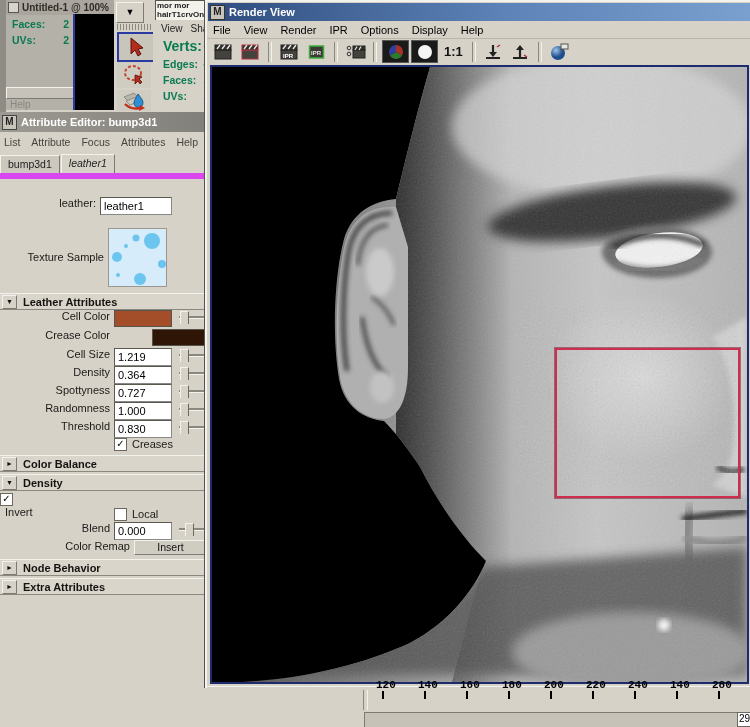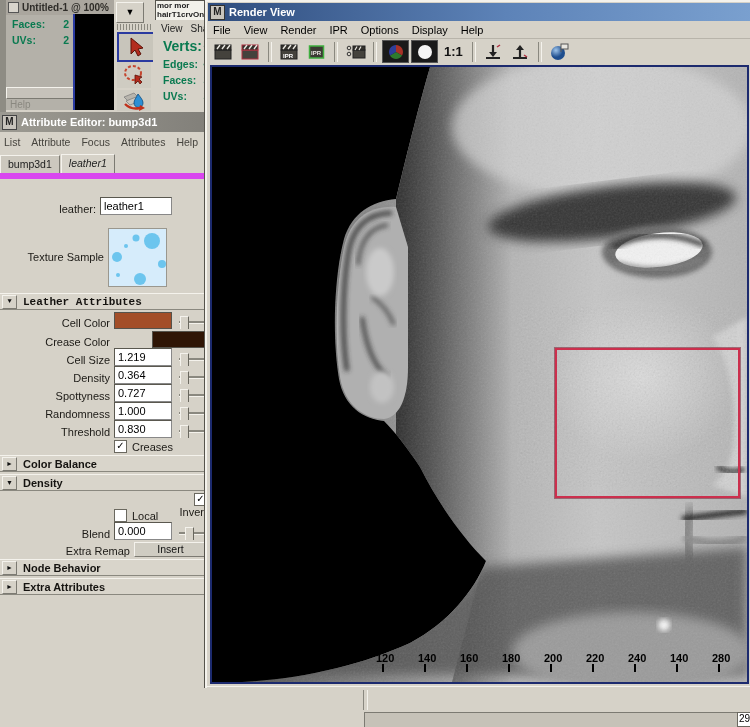--- a/index.html
+++ b/index.html
@@ -46,21 +46,21 @@
   #attr-editor{left:0;top:112px;width:207px;height:615px;background:#d6d2c8;overflow:hidden;}
   #ae-title{height:20px;background:linear-gradient(90deg,#9c9a92,#82807a);display:flex;align-items:center;
     color:#fff;font-weight:bold;font-size:11px;white-space:nowrap;}
   #ae-title .m-icon{width:13px;height:13px;margin:0 4px 0 2px;background:#c8c4bc;border:1px solid #444;
     color:#222;font-size:10px;line-height:12px;text-align:center;font-weight:bold;flex:0 0 auto;}
   #ae-menus{height:19px;display:flex;gap:11px;align-items:center;padding-left:4px;font-size:10.5px;color:#46443e;}
   #ae-tabs{height:22px;display:flex;align-items:flex-end;border-bottom:6px solid #d946ef;}
   .tab{font-size:10.5px;padding:2px 7px 3px;background:#ccc8be;border:1px solid #7c7a72;border-bottom:none;
     border-top-color:#f4f2ec;border-left-color:#f4f2ec;margin-right:1px;color:#222;}
   .tab.active{background:#d6d2c8;padding-bottom:4px;font-style:italic;}
-  .ae-row{display:flex;align-items:flex-end;height:18px;padding-left:0;}
+  .ae-row{display:flex;align-items:flex-start;height:18px;padding-left:0;}
   .ae-label{width:110px;text-align:right;padding-right:4px;font-size:11px;color:#1c1a16;flex:0 0 auto;}
   .ae-input{width:50px;flex:0 0 auto;}
   .swatch{width:56px;height:15px;border:1px solid #55534c;flex:0 0 auto;}
   .slider{position:relative;height:14px;flex:1 1 auto;margin:0 0 0 7px;overflow:hidden;}
   .slider .track{position:absolute;left:0;right:0;top:6px;height:2px;background:#8a887f;border-bottom:1px solid #f4f2ec;}
   .slider .handle{position:absolute;top:1px;width:7px;height:12px;background:#d6d2c8;
     border-top:1px solid #f4f2ec;border-left:1px solid #f4f2ec;border-right:1px solid #6a685f;border-bottom:1px solid #6a685f;}
   .section{display:flex;align-items:center;height:15px;margin-top:2px;background:#d9d5cb;
     border-top:1px solid #f4f2ec;border-bottom:1px solid #8a887f;}
   .disclosure{width:13px;height:12px;margin:0 6px 0 2px;background:#d6d2c8;font-size:7px;line-height:11px;
@@ -86,21 +86,21 @@
   .tb-sep{width:2px;height:20px;margin:0 3px;border-left:1px solid #8a887f;border-right:1px solid #f4f2ec;}
   #rv-onetoone{font-size:13px;font-weight:bold;padding:0 4px;color:#111;}
   #rv-image{position:absolute;left:3px;top:63px;right:3px;bottom:4px;background:#000;
     border:2px solid #1c2a6e;}
   #ipr-region{position:absolute;left:343px;top:281px;width:181px;height:146px;
     border:2px solid #cc2f4d;outline:1px solid rgba(120,30,50,.55);}
 
   
   #timeline{left:207px;top:686px;width:543px;height:41px;background:#d6d2c8;border-top:1px solid #f4f2ec;}
   #tl-sep{left:363px;top:690px;width:3px;height:20px;border-left:1px solid #8a887f;border-right:1px solid #f4f2ec;}
-  #tl-ruler{left:370px;top:652px;width:373px;height:22px;display:flex;}
+  #tl-ruler{left:370px;top:679px;width:373px;height:22px;display:flex;font-family:Liberation Mono, monospace;}
   .tick-cell{width:42px;flex:0 0 auto;text-align:left;}
   .tick-num{font-size:11px;font-weight:bold;color:#000;padding-left:6px;}
   .tick-mark{width:2px;height:8px;background:#000;margin-left:12px;}
   #tl-rangebar{left:364px;top:712px;width:379px;height:14px;background:#c6c2b8;}
   #tl-endfield{left:737px;top:712px;width:13px;height:13px;background:#fff;border:1px solid #6a685f;
     font-size:10px;padding:0 0 0 1px;color:#000;overflow:hidden;}
 </style>
 </head>
 <body>
 
@@ -208,21 +208,21 @@
       <circle cx="43" cy="12" r="8" fill="#6cc5ee"></circle>
       <circle cx="8" cy="28" r="5" fill="#6cc5ee"></circle>
       <circle cx="17" cy="17" r="2" fill="#6cc5ee"></circle>
       <circle cx="27" cy="9" r="3.5" fill="#6cc5ee"></circle>
       <circle cx="31" cy="50" r="6" fill="#6cc5ee"></circle>
       <circle cx="53" cy="35" r="4" fill="#6cc5ee"></circle>
       <circle cx="9" cy="46" r="2" fill="#6cc5ee"></circle>
     </svg>
   </div>
 
-  <div class="section" style="margin-top:7px;font-family:Liberation Mono, monospace;">
+  <div class="section" style="margin-top:7px;">
     <span class="disclosure raised">▼</span>
     <span class="sec-title">Leather Attributes</span>
   </div>
 
   <div class="ae-row" style="height:19px;">
     <span class="ae-label">Cell Color</span>
     <span class="swatch" style="background:#a34e28;"></span>
     <span class="slider">
         <span class="track"></span>
         <span class="handle" style="left:1px;"></span>
@@ -303,21 +303,21 @@
   </div>
   <div class="ae-row">
     <span class="ae-label">Blend</span>
     <input class="field ae-input" value="0.000" style="">
     <span class="slider">
         <span class="track"></span>
         <span class="handle" style="left:6px;"></span>
       </span>
   </div>
   <div class="ae-row" style="height:17px;">
-    <span class="ae-label" style="width:130px;">Extra Remap</span>
+    <span class="ae-label" style="width:130px;">Color Remap</span>
     <span class="raised" style="width:95px;height:13px;font-size:10.5px;text-align:center;background:#cfccc2;overflow:hidden;">Insert</span>
   </div>
 
   <div class="section">
     <span class="disclosure raised">►</span>
     <span class="sec-title">Node Behavior</span>
   </div>
   <div class="section">
     <span class="disclosure raised">►</span>
     <span class="sec-title">Extra Attributes</span>

